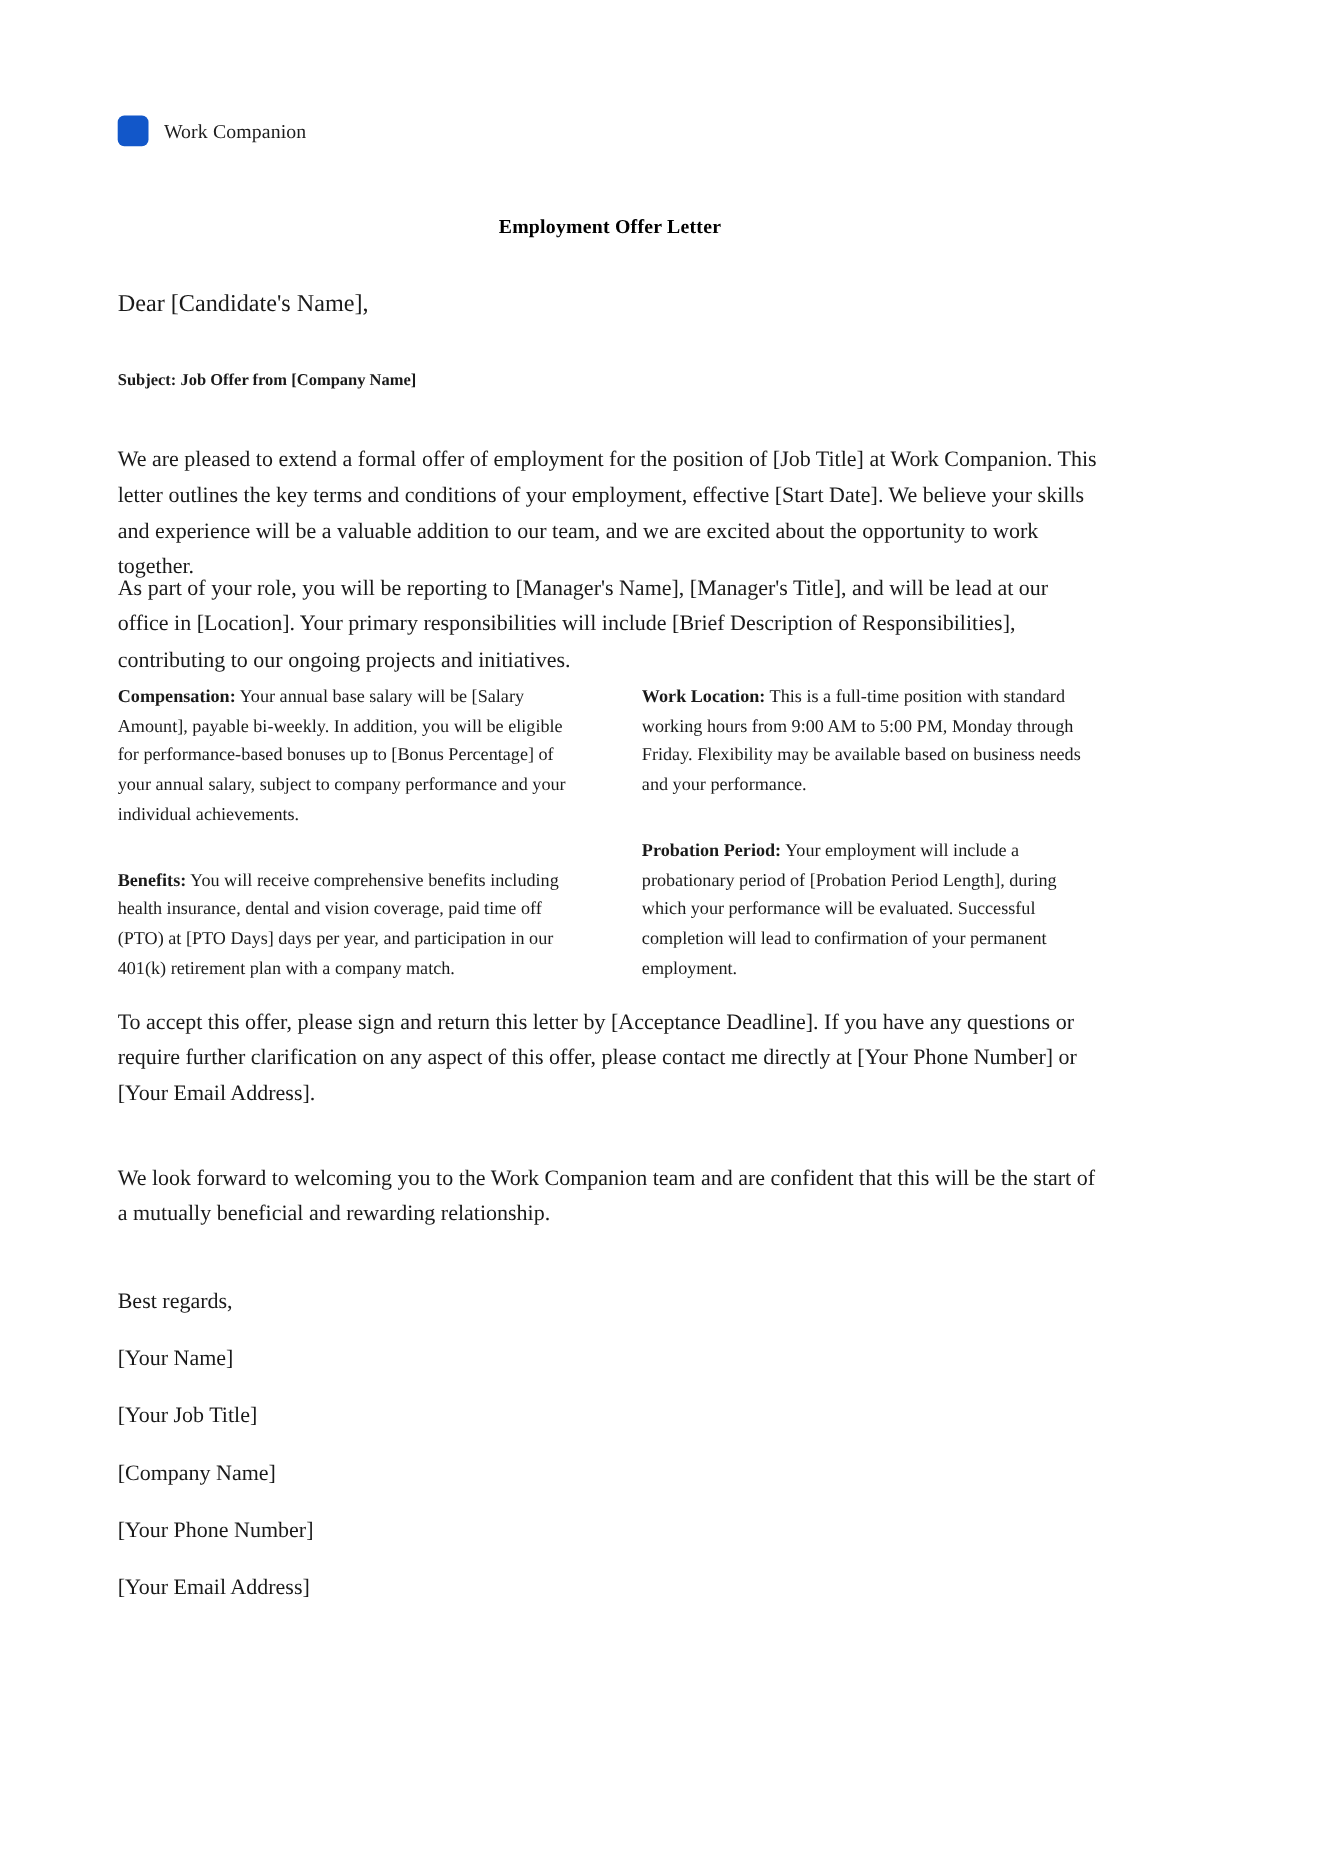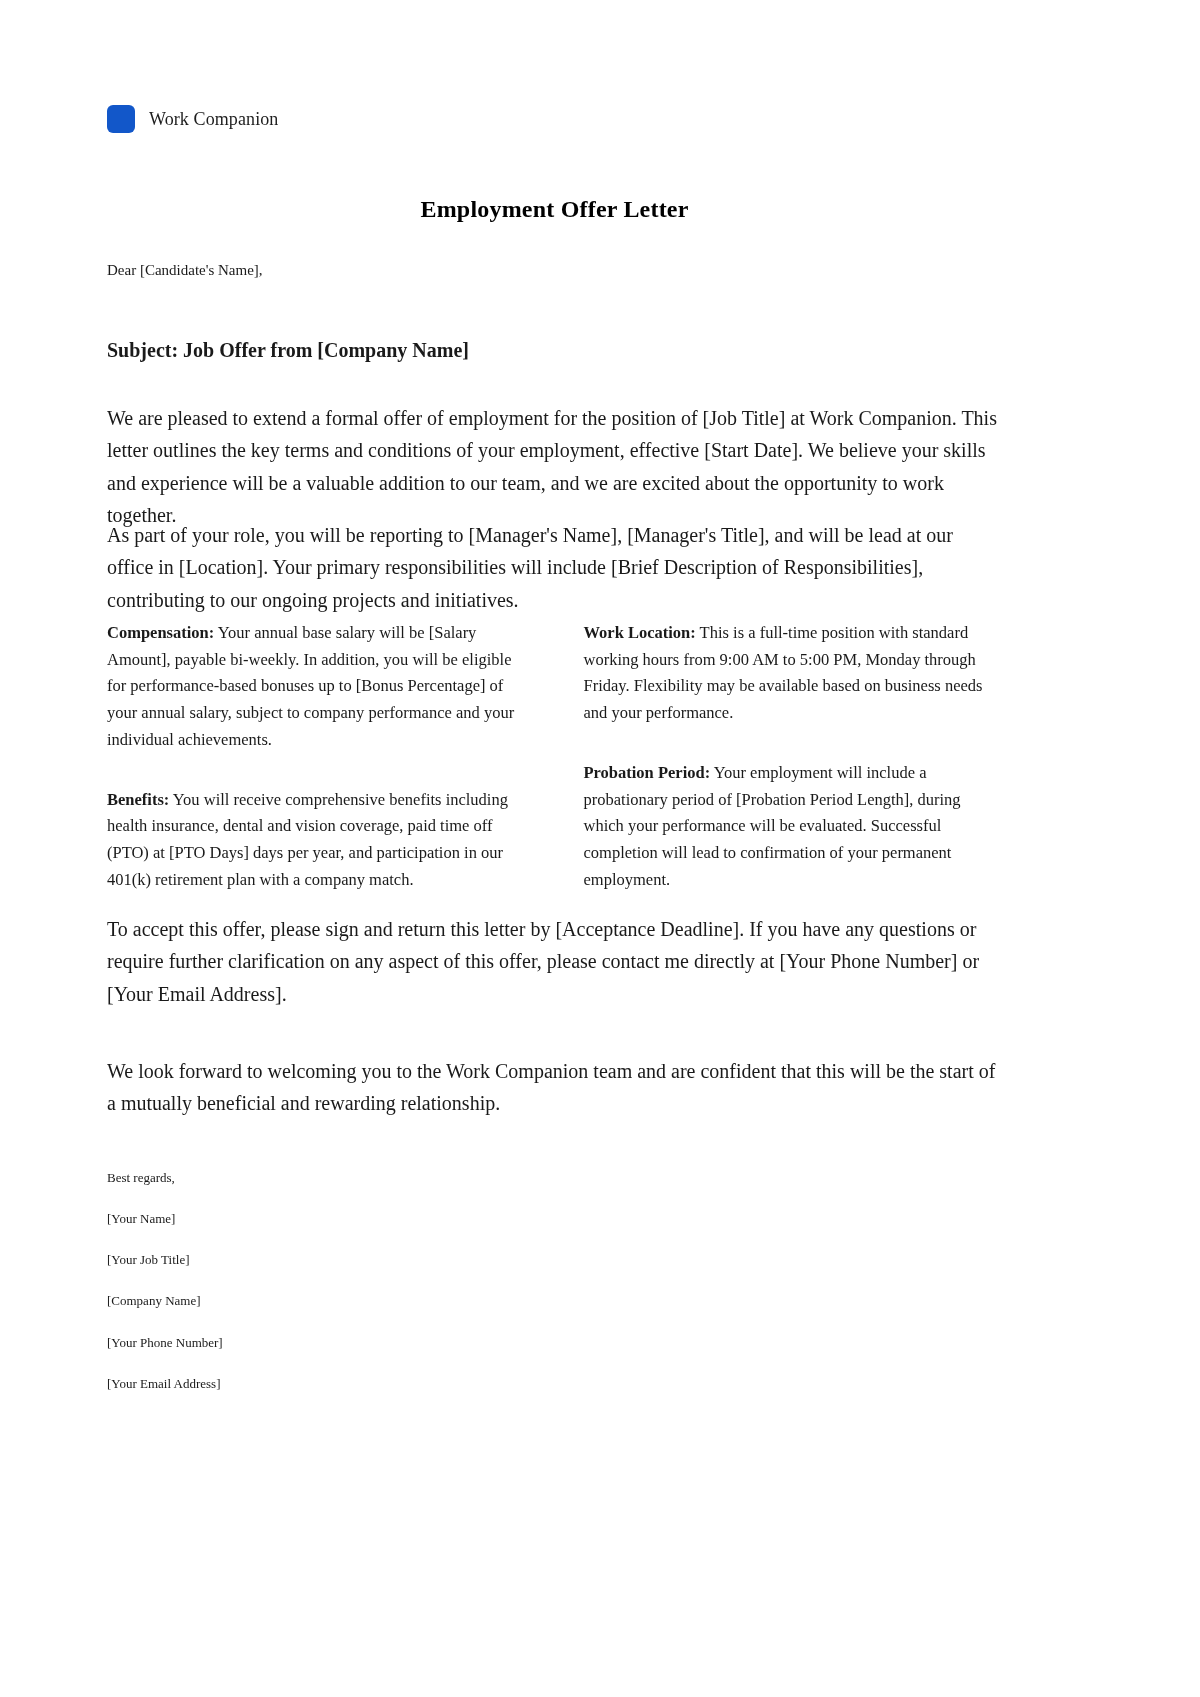--- a/index.html
+++ b/index.html
@@ -44,39 +44,39 @@
     letter-spacing: .1px;
   }
 
   
   .doc-title {
     position: absolute;
     left: 107px;
     top: 196px;
     width: 895px;
     text-align: center;
-    font-size: 24px;
+    font-size: 18px;
     font-weight: bold;
     letter-spacing: .2px;
     color: #000;
   }
 
   
   .salutation {
     position: absolute;
     left: 107px;
     top: 259px;
-    font-size: 15px;
+    font-size: 22px;
     line-height: 1.55;
   }
   .subject {
     position: absolute;
     left: 107px;
     top: 335px;
-    font-size: 20px;
+    font-size: 15px;
     font-weight: bold;
     line-height: 1.55;
   }
   .para {
     position: absolute;
     left: 107px;
     width: 890px;
     font-size: 20px;
     line-height: 1.62;
     text-align: left;
@@ -104,21 +104,21 @@
     margin-bottom: 33px;
   }
   .col-block:last-child { margin-bottom: 0; }
   .lead { font-weight: bold; }
 
   
   .signature {
     position: absolute;
     left: 107px;
     top: 1168px;
-    font-size: 13px;
+    font-size: 20px;
     line-height: 1.55;
   }
   .sig-line { margin-bottom: 21px; }
   .sig-line:last-child { margin-bottom: 0; }
 </style>
 </head>
 <body>
 
 <div class="page">
 

